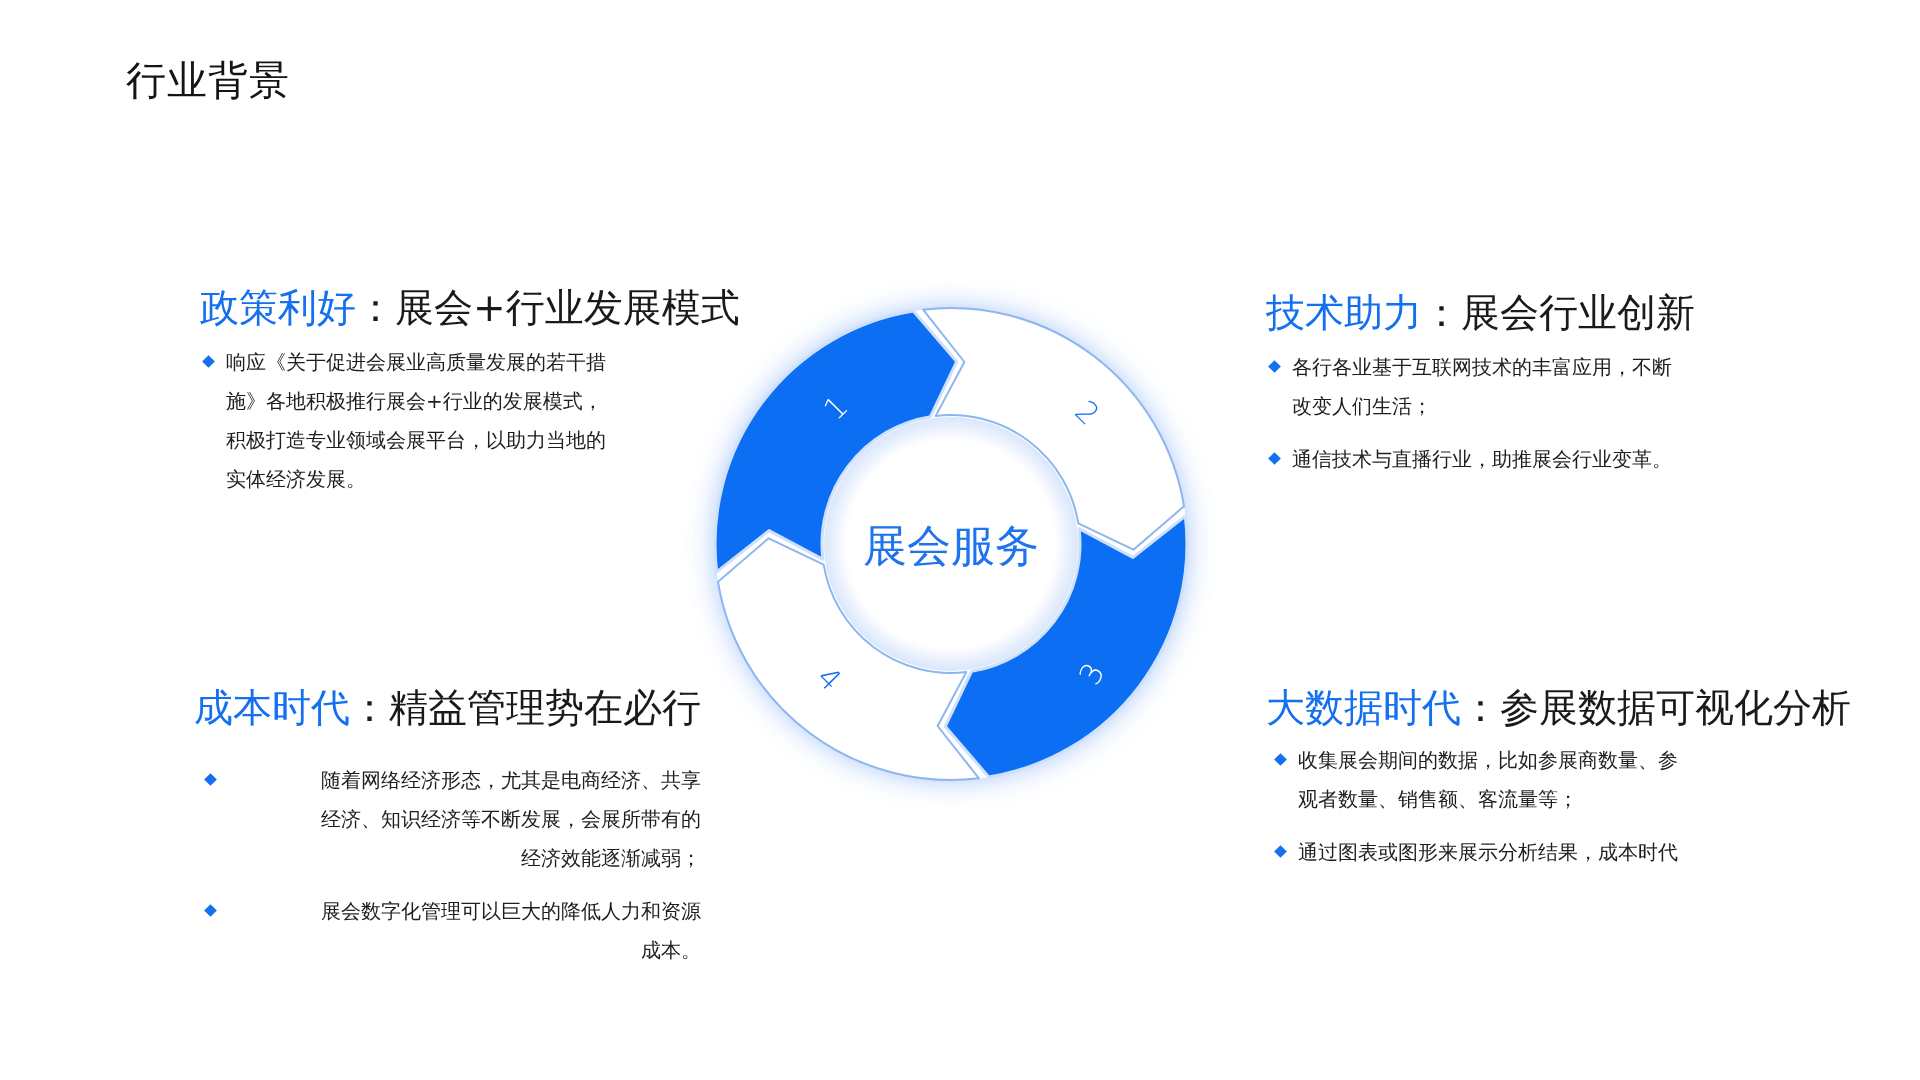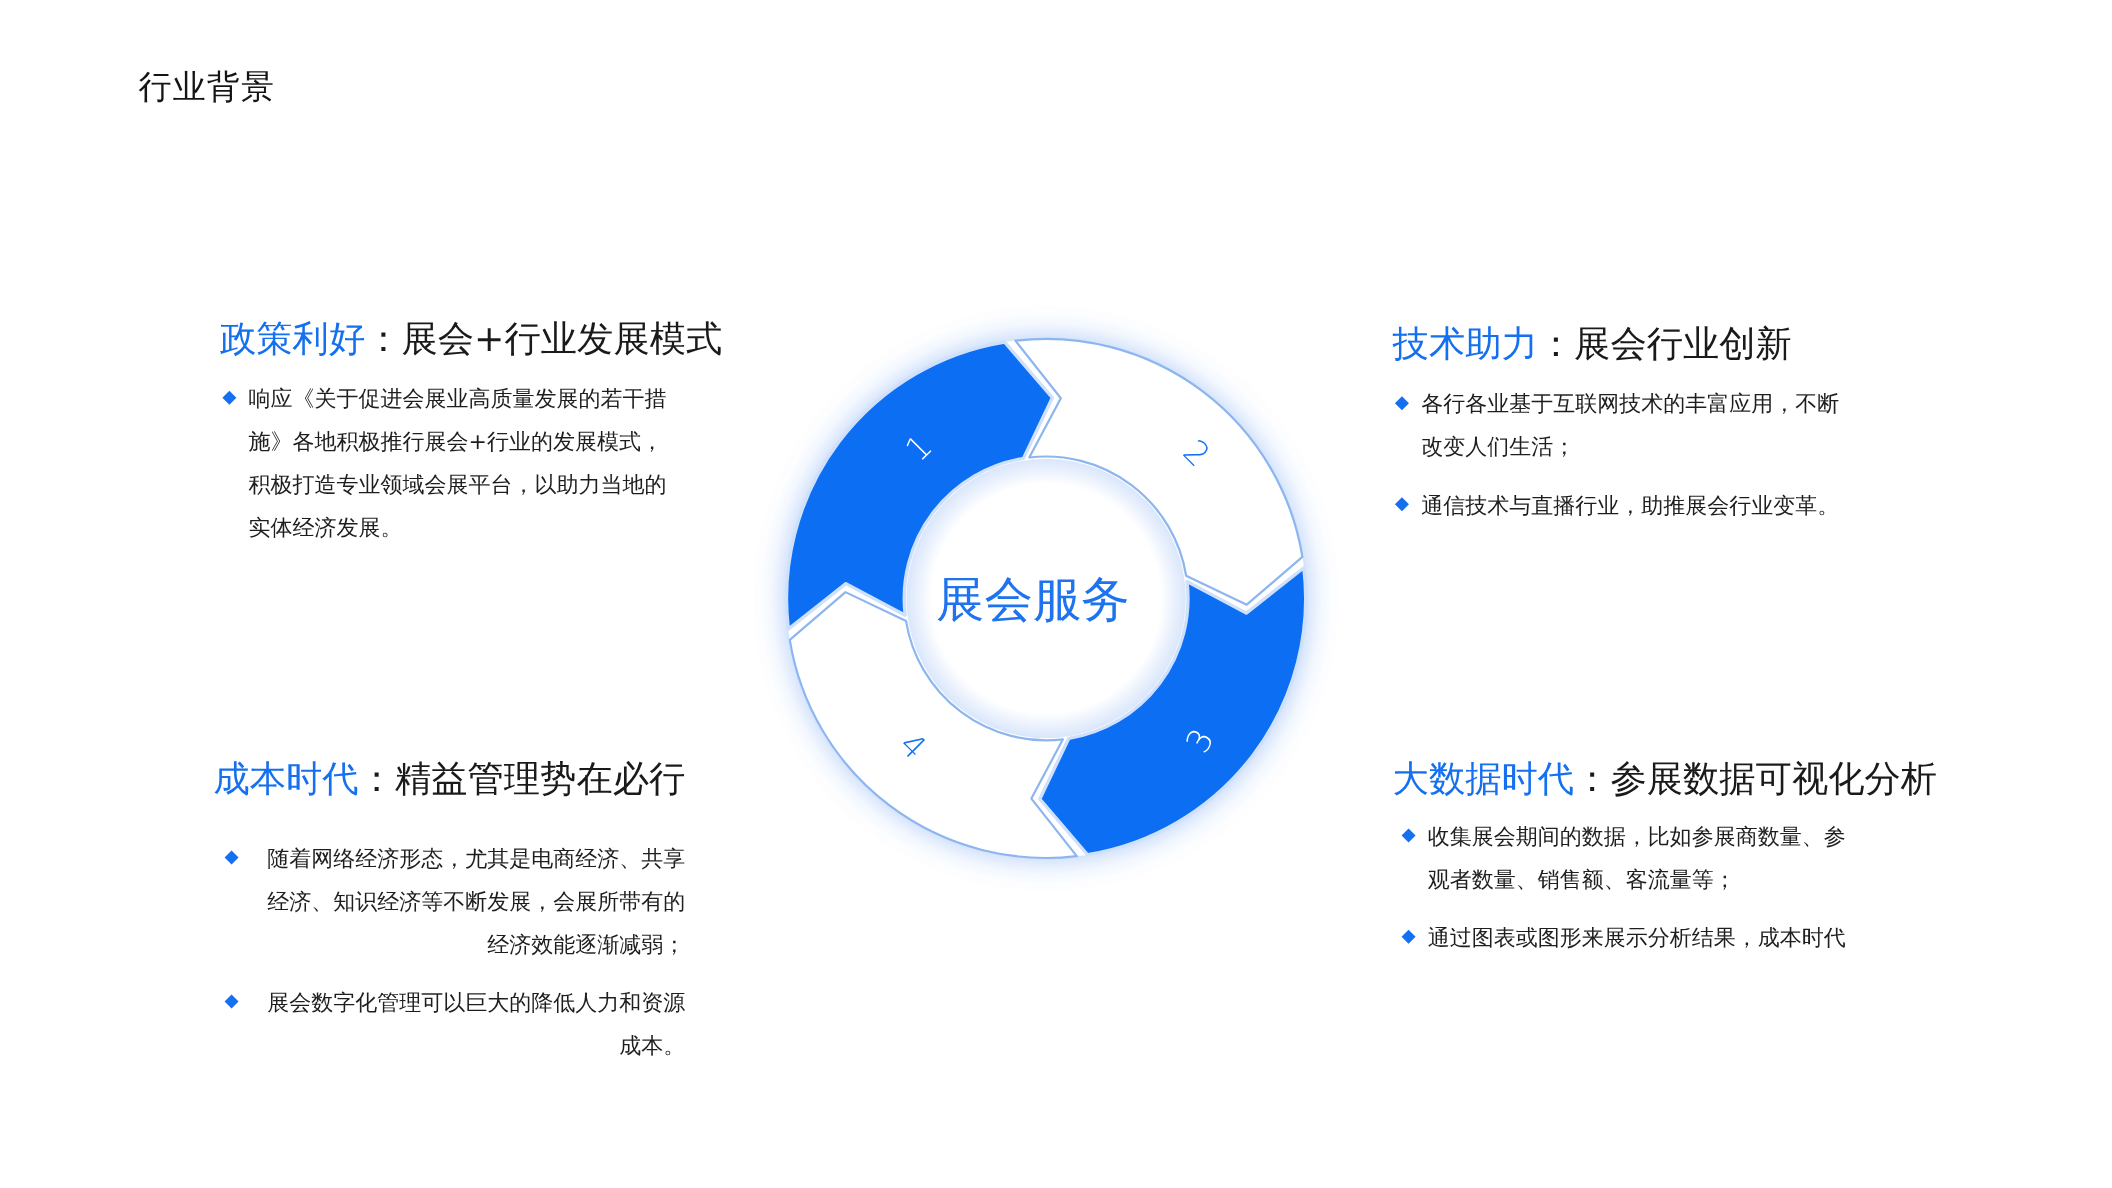--- a/index.html
+++ b/index.html
@@ -5,45 +5,45 @@
   html, body { margin: 0; padding: 0; }
   body {
     width: 1920px; height: 1080px; position: relative; overflow: hidden;
     background: #ffffff;
     font-family: "DejaVu Sans", "Liberation Sans", sans-serif;
     color: #1a1a1a;
   }
   .page-title {
     position: absolute; left: 126px; top: 50px;
     font-family: "DejaVu Serif", "Liberation Serif", serif;
-    font-size: 30px; line-height: 60px; color: #141414; letter-spacing: 1px;
+    font-size: 40px; line-height: 60px; color: #141414; letter-spacing: 1px;
   }
   .block { position: absolute; }
-  .heading { font-size: 33px; line-height: 42px; white-space: nowrap; }
+  .heading { font-size: 39px; line-height: 42px; white-space: nowrap; }
   .heading .hl { color: #1570ef; }
   .heading .sep { color: #1a1a1a; }
   .heading .rest { color: #1a1a1a; }
   .bullets { margin-top: 12px; }
   .bullet { position: relative; padding-left: 26px; margin-bottom: 14px; }
   .bullet .diamond {
     position: absolute; left: 4px; top: 14px; width: 9px; height: 9px;
     background: #1570ef; transform: rotate(45deg);
   }
   .bullet .line { display: block; font-size: 20px; line-height: 39px; white-space: nowrap; color: #1e1e1e; }
 
   #tl { left: 200px; top: 287px; }
   #bl { left: 194px; top: 687px; text-align: right; }
   #tr { left: 1266px; top: 292px; }
   #br { left: 1266px; top: 687px; }
   #tr .bullets, #tl .bullets { margin-top: 14px; }
 
   .diagram { position: absolute; left: 0; top: 0; width: 1920px; height: 1080px; pointer-events: none; }
   .diagram .seg, .diagram .num, .diagram .center-text { pointer-events: auto; }
   .center-text {
-    position: absolute; left: 851px; top: 518px; width: 200px; text-align: left;
+    position: absolute; left: 851px; top: 518px; width: 200px; text-align: center;
     font-family: "DejaVu Serif", "Liberation Serif", serif;
     font-size: 44px; line-height: 56px; color: #1e73ee; white-space: nowrap;
   }
   .num {
     position: absolute; width: 40px; height: 40px; margin-left: -20px; margin-top: -20px;
     text-align: center; line-height: 40px; font-size: 30px;
     font-family: "DejaVu Sans", "Liberation Sans", sans-serif; font-weight: 300;
   }
   .num.on-blue { color: #ffffff; }
   .num.on-white { color: #1570ef; }

